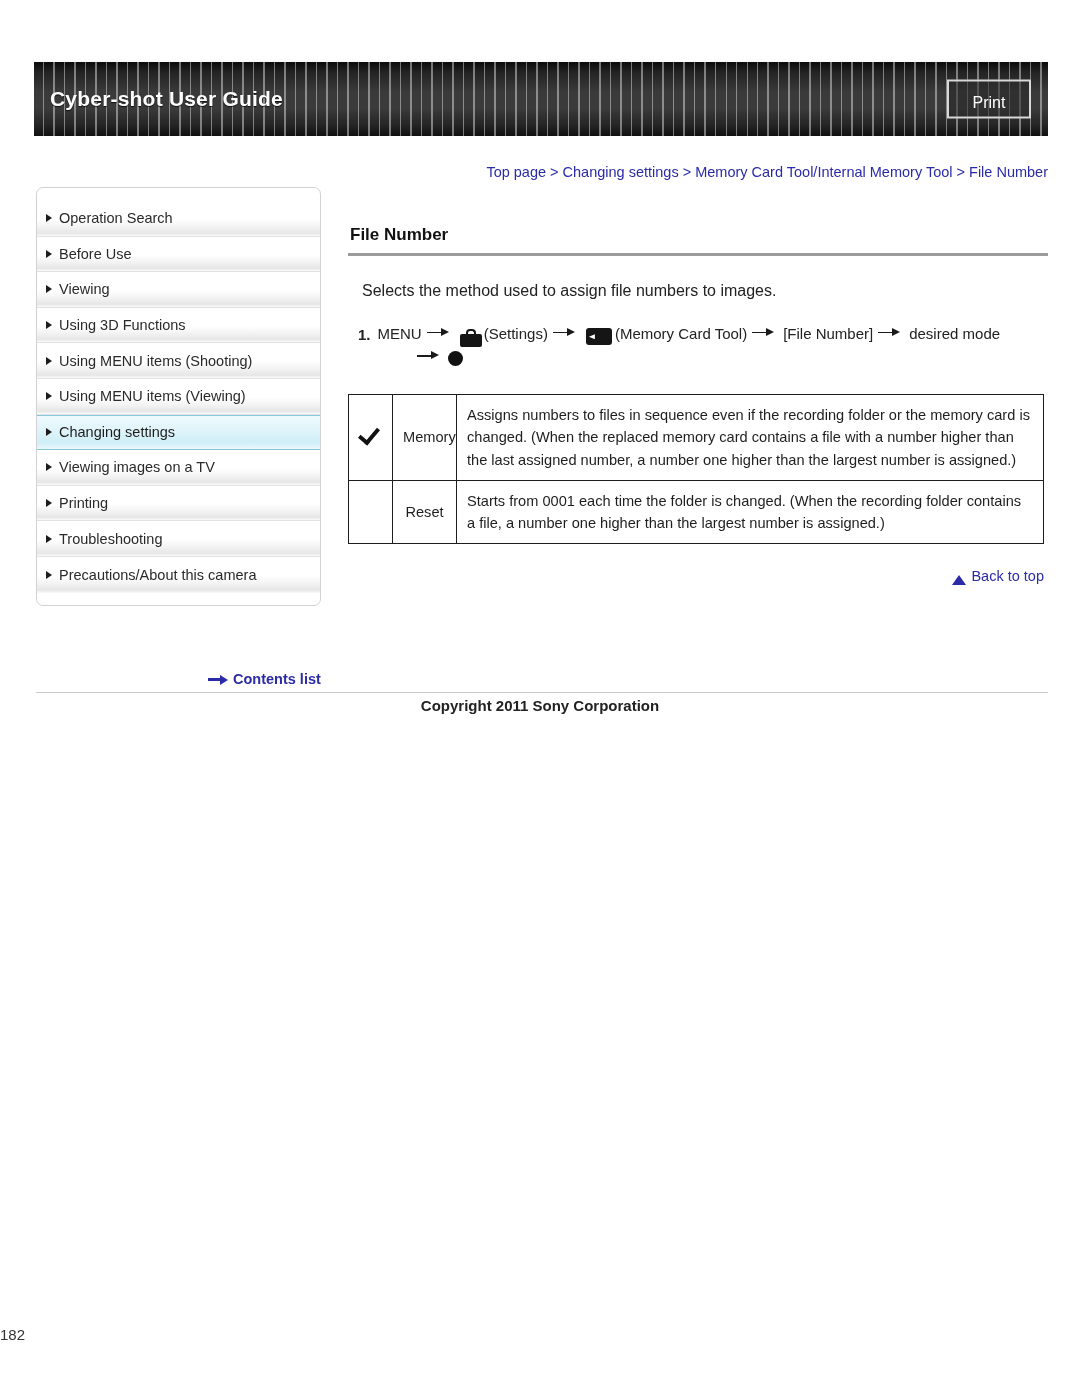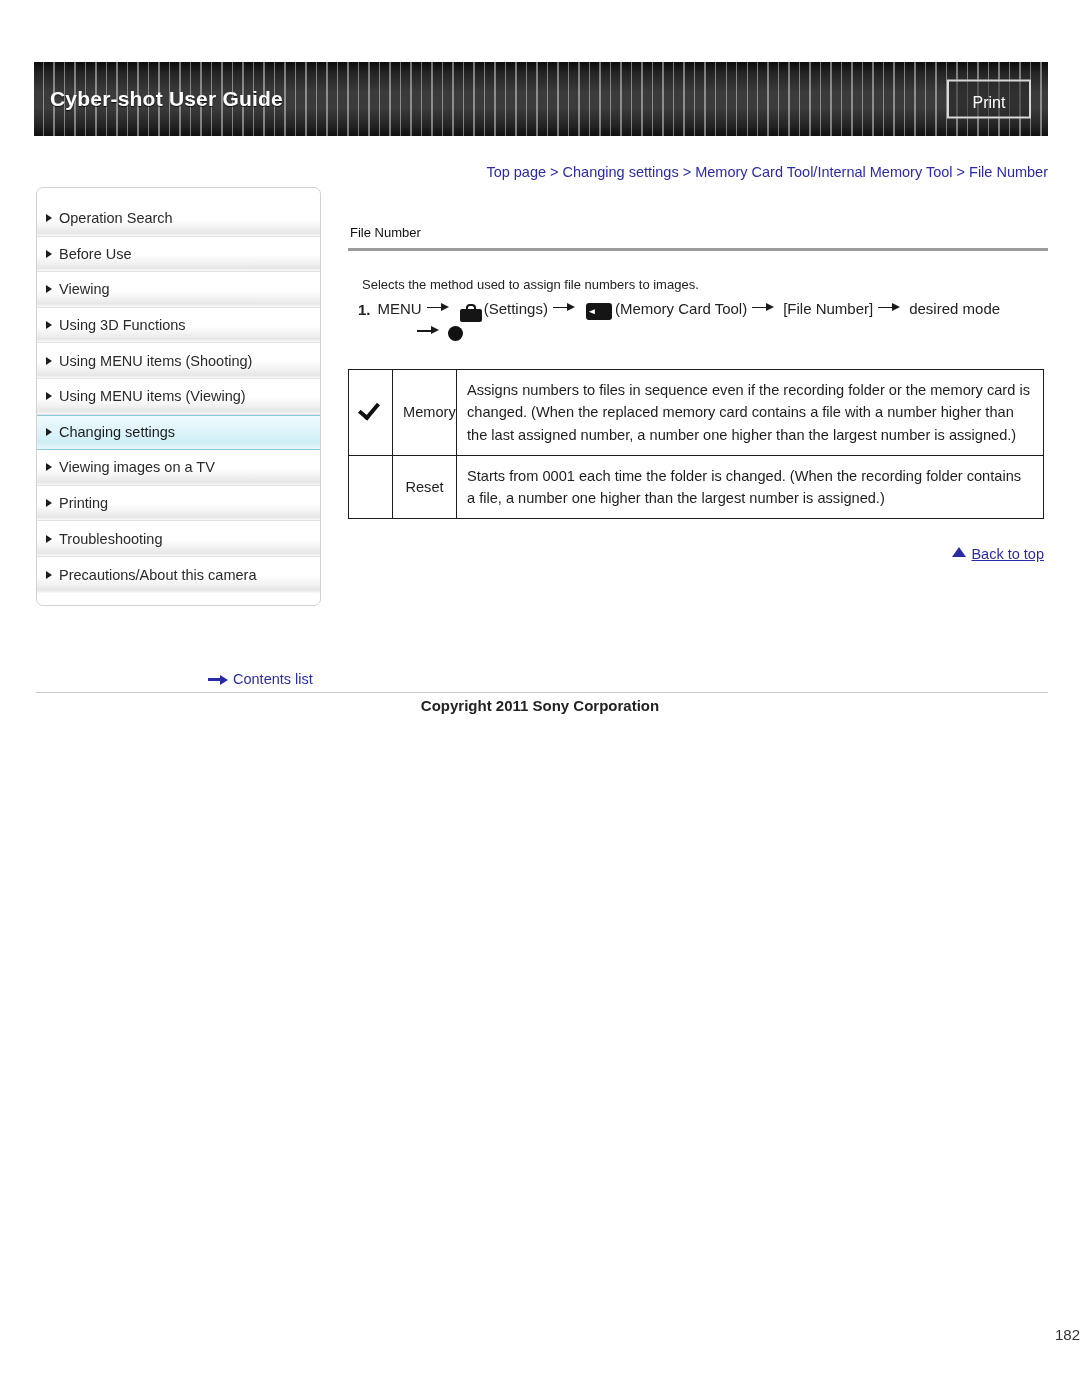--- a/index.html
+++ b/index.html
@@ -122,20 +122,21 @@
   .contents-link {
     position: absolute;
     left: 208px;
     top: 671px;
     font-size: 14.5px;
     color: #2b2ba8;
     white-space: nowrap;
     display: flex;
     align-items: center;
     gap: 5px;
+    font-weight: bold;
   }
   .arrow-right-icon {
     display: inline-block;
     position: relative;
     width: 20px;
     height: 10px;
   }
   .arrow-right-icon::before {
     content: "";
     position: absolute;
@@ -154,37 +155,37 @@
   }
 
   
   .content {
     position: absolute;
     left: 348px;
     top: 225px;
     width: 700px;
   }
   .page-title {
-    font-size: 13px;
-    font-weight: normal;
+    font-size: 17px;
+    font-weight: bold;
     color: #111111;
     margin: 0;
     padding: 0 0 8px 2px;
   }
   .title-rule {
     height: 3px;
     background: #9b9b9b;
     width: 700px;
     margin-bottom: 26px;
   }
   .intro-text {
-    font-size: 13px;
+    font-size: 16px;
     color: #222222;
     padding-left: 14px;
-    margin-bottom: 5px;
+    margin-bottom: 22px;
   }
   .step-row {
     display: flex;
     align-items: flex-start;
     padding-left: 10px;
     font-size: 15px;
     line-height: 1.55;
   }
   .step-number {
     font-weight: bold;
@@ -324,23 +325,22 @@
   
   .back-to-top {
     margin-top: 24px;
     text-align: right;
     width: 696px;
     font-size: 14.5px;
     color: #2b2ba8;
   }
   .back-to-top .bt-inner {
     display: inline-flex;
-    align-items: flex-start;
+    align-items: flex-end;
     gap: 5px;
-    text-decoration: underline;
   }
   .triangle-up-icon {
     display: inline-block;
     width: 0; height: 0;
     border-left: 7px solid transparent;
     border-right: 7px solid transparent;
     border-bottom: 10px solid #2b2ba8;
     position: relative;
     top: 1px;
   }
@@ -362,21 +362,21 @@
     text-align: center;
     font-size: 15px;
     color: #222222;
     font-weight: bold;
   }
   .page-number {
     position: absolute;
     left: 0;
     top: 1326px;
     width: 1080px;
-    text-align: right;
+    text-align: left;
     font-size: 15px;
     color: #333333;
   }
 </style>
 </head>
 <body>
 
 <div class="header-banner">
   <div class="header-title">Cyber-shot User Guide</div>
   <div class="print-button">Print</div>

